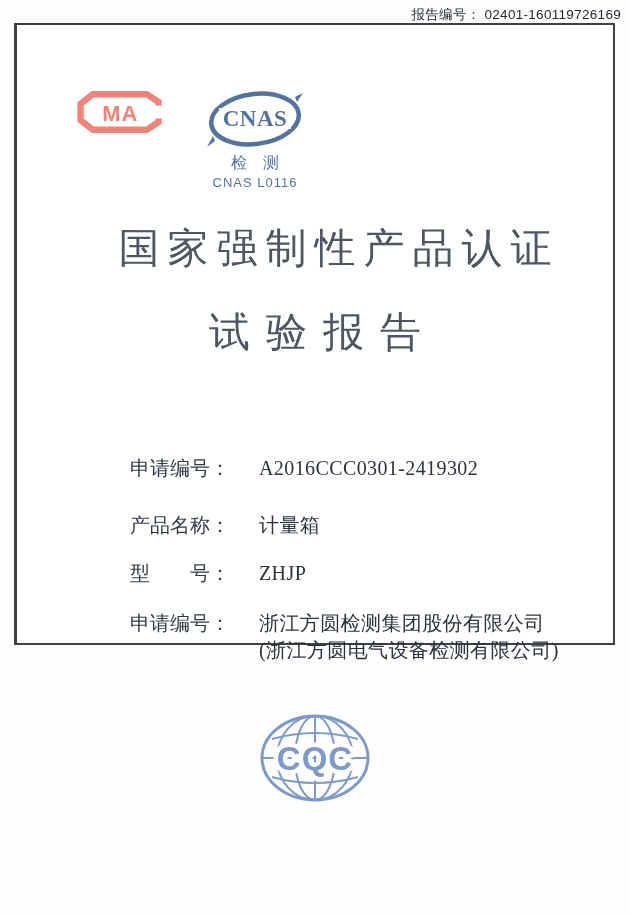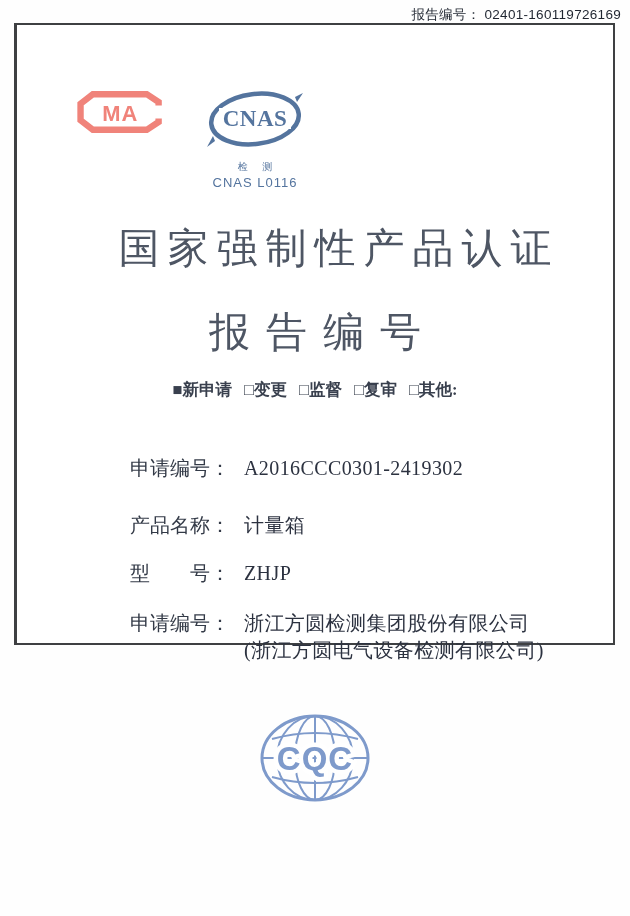--- a/index.html
+++ b/index.html
@@ -18,39 +18,39 @@
     position:absolute;left:14px;top:23px;width:601px;height:622px;box-sizing:border-box;
     border:2px solid #3e4042;border-left-width:3px;background:#fff;
   }
   
   .cma-group{position:absolute;left:36px;top:66px;width:140px;text-align:center;}
   .cma-serial{
     margin-top:6px;font-size:20px;letter-spacing:1.5px;color:#ef6d63;
     font-family:"Liberation Serif","DejaVu Serif",serif;
   }
   .cnas-group{position:absolute;left:178px;top:64px;width:120px;text-align:center;color:#54749e;}
-  .cnas-sub1{font-size:10px;letter-spacing:6px;margin-top:9px;text-indent:6px;}
+  .cnas-sub1{font-size:16px;letter-spacing:6px;margin-top:2px;text-indent:6px;}
   .cnas-sub2{font-size:13px;letter-spacing:1px;margin-top:1px;font-family:"Liberation Sans","DejaVu Sans",sans-serif;}
   
   .title1{
     position:absolute;top:196px;left:0;width:100%;text-align:center;
     font-size:41px;letter-spacing:8px;text-indent:8px;color:#4e5664;font-weight:500;margin-left:20px;
   }
   .title2{
     position:absolute;top:280px;left:0;width:100%;text-align:center;
     font-size:41px;letter-spacing:16px;text-indent:16px;color:#4e5664;font-weight:500;
   }
   
   .app-type{
     position:absolute;top:354px;left:0;width:100%;text-align:center;
     font-size:16.5px;font-weight:600;color:#39404e;
   }
   .app-type .opt{margin:0 6px;white-space:nowrap;}
   
-  .field-row{position:absolute;left:113px;right:16px;font-size:20px;line-height:27px;display:flex;}
+  .field-row{position:absolute;left:113px;right:16px;font-size:20px;line-height:27px;display:flex;gap:15px;}
   .row-1{top:430px;} .row-2{top:487px;} .row-3{top:535px;} .row-4{top:585px;}
   .field-label{flex:0 0 96px;color:#333a47;white-space:nowrap;}
   .field-value{margin-left:14px;color:#2c3240;letter-spacing:.4px;}
   .field-value .v2{display:block;}
   
   .cqc-group{position:absolute;left:50%;top:688px;transform:translateX(-50%);}
   svg{display:block;}
 </style>
 </head>
 <body>
@@ -78,23 +78,22 @@
         <polygon points="88,8 96,4 90,13" fill="#54749e"></polygon>
         <polygon points="8,52 0,58 6,47" fill="#54749e"></polygon>
         <rect x="12" y="19" width="72" height="21" fill="#ffffff"></rect>
         <text x="48" y="37" text-anchor="middle" font-family="Liberation Serif, DejaVu Serif, serif" font-size="23" font-weight="bold" fill="#54749e" letter-spacing="0.5">CNAS</text>
       </svg>
       <div class="cnas-sub1">检 测</div>
       <div class="cnas-sub2">CNAS L0116</div>
     </div>
 
     <div class="title1">国家强制性产品认证</div>
-    <div class="title2">报告编号</div>
+    <div class="title2">试验报告</div>
 
-    <div class="app-type"><span class="opt">■新申请</span><span class="opt">□变更</span><span class="opt">□监督</span><span class="opt">□复审</span><span class="opt">□其他:</span></div>
 
     <div class="field-row row-1">
       <span class="field-label">申请编号：</span>
       <span class="field-value">A2016CCC0301-2419302</span>
     </div>
     <div class="field-row row-2">
       <span class="field-label">产品名称：</span>
       <span class="field-value">计量箱</span>
     </div>
     <div class="field-row row-3">

